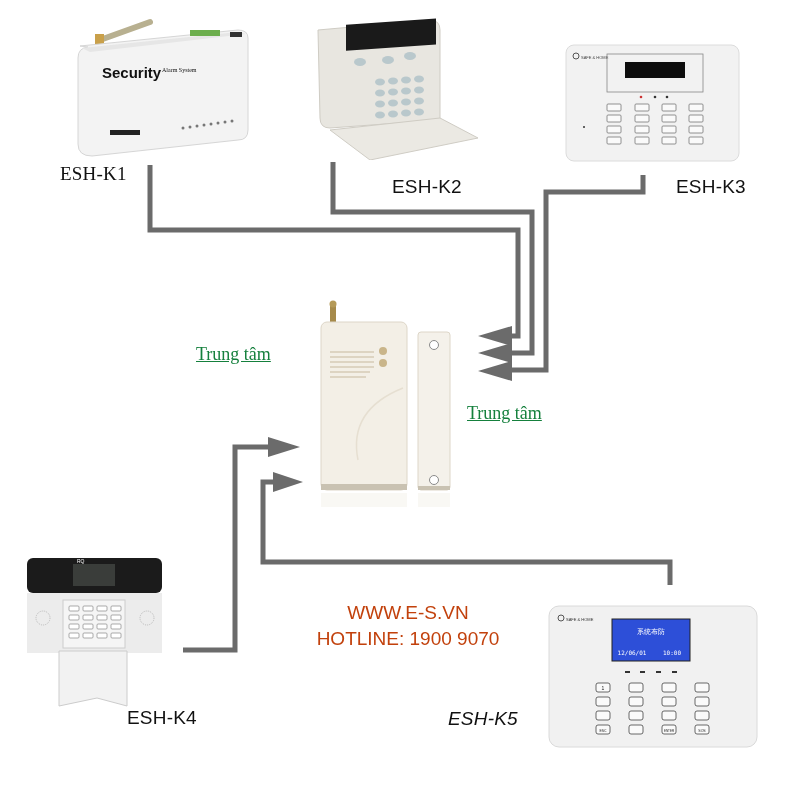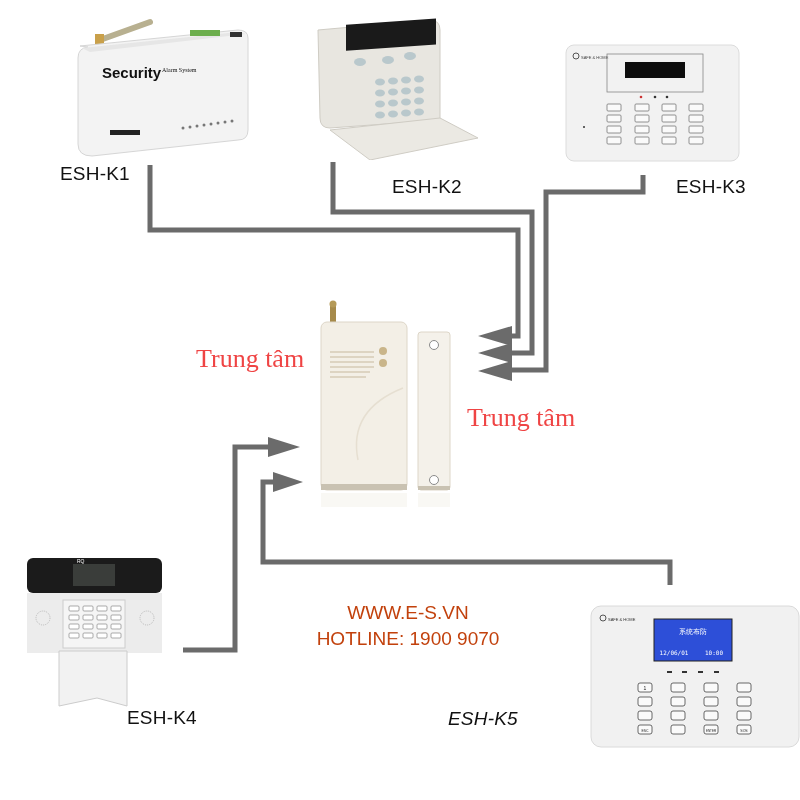--- a/index.html
+++ b/index.html
@@ -1,18 +1,18 @@
 <!DOCTYPE html>
 <html><head>
 <meta charset="utf-8">
 <style>
   html, body { margin:0; padding:0; background:#ffffff; }
   body { width:800px; height:800px; position:relative; overflow:hidden; font-family:"Liberation Sans", sans-serif; }
   .label { position:absolute; font-family:"Liberation Sans", sans-serif; font-size:19px; color:#111; letter-spacing:0.2px; }
-  .red-serif { position:absolute; font-family:"Liberation Serif", serif; font-size:26px; color:#ef4444; }
+  .red-serif { position:absolute; font-family:"Liberation Serif", serif; font-size:18px; color:#15803d;text-decoration:underline; }
   .contact { position:absolute; font-family:"Liberation Sans", sans-serif; font-size:19px; color:#c2410c; text-align:center; line-height:26px; width:260px; }
   svg.wires { position:absolute; left:0; top:0; }
   .device { position:absolute; }
 </style>
 </head>
 <body>
 
 <svg class="wires" width="800" height="800">
   <defs>
     <marker id="arrowL" markerWidth="10" markerHeight="8" refX="0" refY="4" orient="auto-start-reverse" markerUnits="strokeWidth">
@@ -60,21 +60,21 @@
         <circle cx="120" cy="117" r="1.5"></circle>
         <circle cx="127" cy="116" r="1.5"></circle>
       <circle cx="134" cy="115" r="1.5"></circle>
         <circle cx="141" cy="114" r="1.5"></circle>
         <circle cx="148" cy="113" r="1.5"></circle>
       <circle cx="155" cy="112" r="1.5"></circle>
         <circle cx="162" cy="111" r="1.5"></circle>
     </g>
   </svg>
 </div>
-<div class="label" style="left:60px;top:163px;">ESH-K1</div>
+<div class="label" style="left:60px;top:163px;font-family:Liberation Serif, serif;">ESH-K1</div>
 
 <div class="device" style="left:300px;top:10px;width:190px;height:150px;">
   <svg width="190" height="150">
     <path d="M18,20 L130,10 Q140,10 140,20 L140,110 L30,118 Q20,118 20,108 Z" fill="#e8e6e0" stroke="#cfccc4"></path>
     <rect x="46" y="18" width="90" height="26" fill="#1a1a1a" transform="skewY(-4)"></rect>
     <ellipse cx="60" cy="52" rx="6" ry="4" fill="#b9c8cc"></ellipse>
     <ellipse cx="88" cy="50" rx="6" ry="4" fill="#b9c8cc"></ellipse>
     <ellipse cx="110" cy="46" rx="6" ry="4" fill="#b9c8cc"></ellipse>
     <g fill="#b9c8cc">
       <ellipse cx="80" cy="72" rx="5" ry="3.5"></ellipse>
@@ -193,21 +193,21 @@
         <rect x="84" y="75" width="10" height="5" rx="1"></rect>
     </g>
     <path d="M32,93 L100,93 L100,148 L70,140 L32,148 Z" fill="#f2f2f2" stroke="#ccc"></path>
   </svg>
 </div>
 <div class="label" style="left:127px;top:707px;">ESH-K4</div>
 
 <div class="contact" style="left:278px;top:600px;">WWW.E-S.VN</div>
 <div class="contact" style="left:278px;top:626px;text-align:center;">HOTLINE: 1900 9070</div>
 
-<div class="device" style="left:548px;top:605px;width:210px;height:145px;margin-left:42px;">
+<div class="device" style="left:548px;top:605px;width:210px;height:145px;">
   <svg width="210" height="145">
     <rect x="1" y="1" width="208" height="141" rx="10" fill="#f1f1f1" stroke="#dadada"></rect>
     <circle cx="13" cy="13" r="3" fill="none" stroke="#555"></circle>
     <text x="18" y="16" font-family="Liberation Sans, sans-serif" font-size="4" fill="#333">SAFE &amp; HOME</text>
     <rect x="64" y="14" width="78" height="42" fill="#2d4fd8" stroke="#222" stroke-width="1"></rect>
     <text x="103" y="29" text-anchor="middle" font-family="DejaVu Sans, sans-serif" font-size="7" fill="#fff">系统布防</text>
     <text x="84" y="50" text-anchor="middle" font-family="DejaVu Sans Mono, monospace" font-size="6" fill="#fff">12/06/01</text>
     <text x="124" y="50" text-anchor="middle" font-family="DejaVu Sans Mono, monospace" font-size="6" fill="#fff">10:00</text>
     <g fill="#333">
       <rect x="77" y="66" width="5" height="2"></rect>

